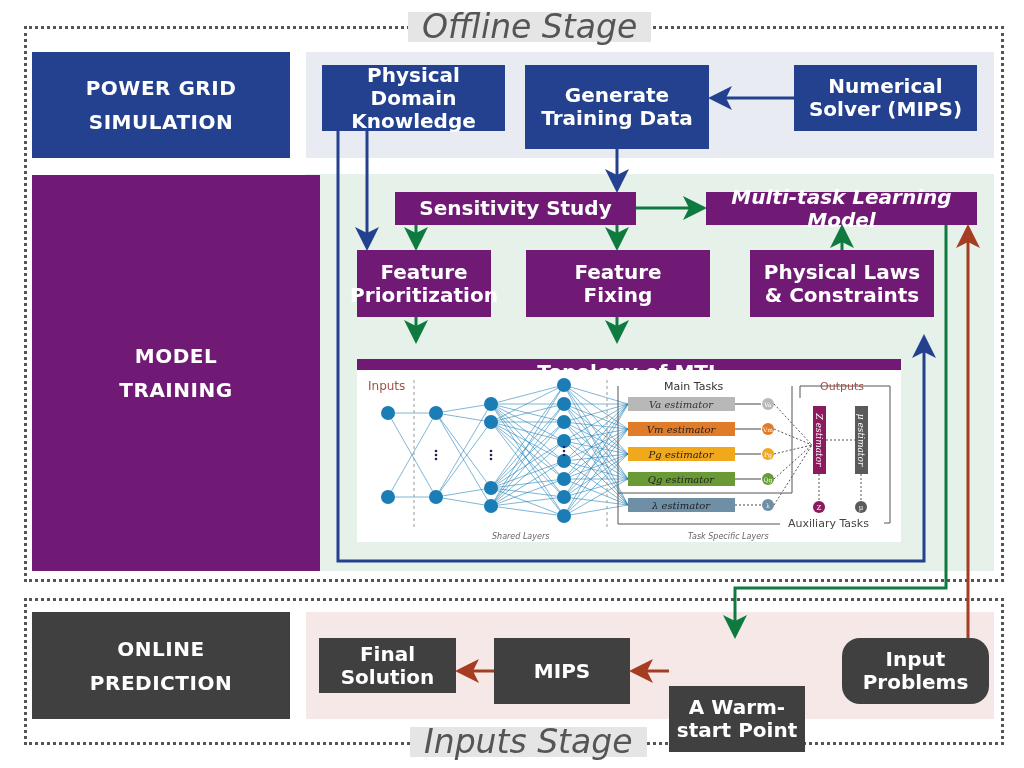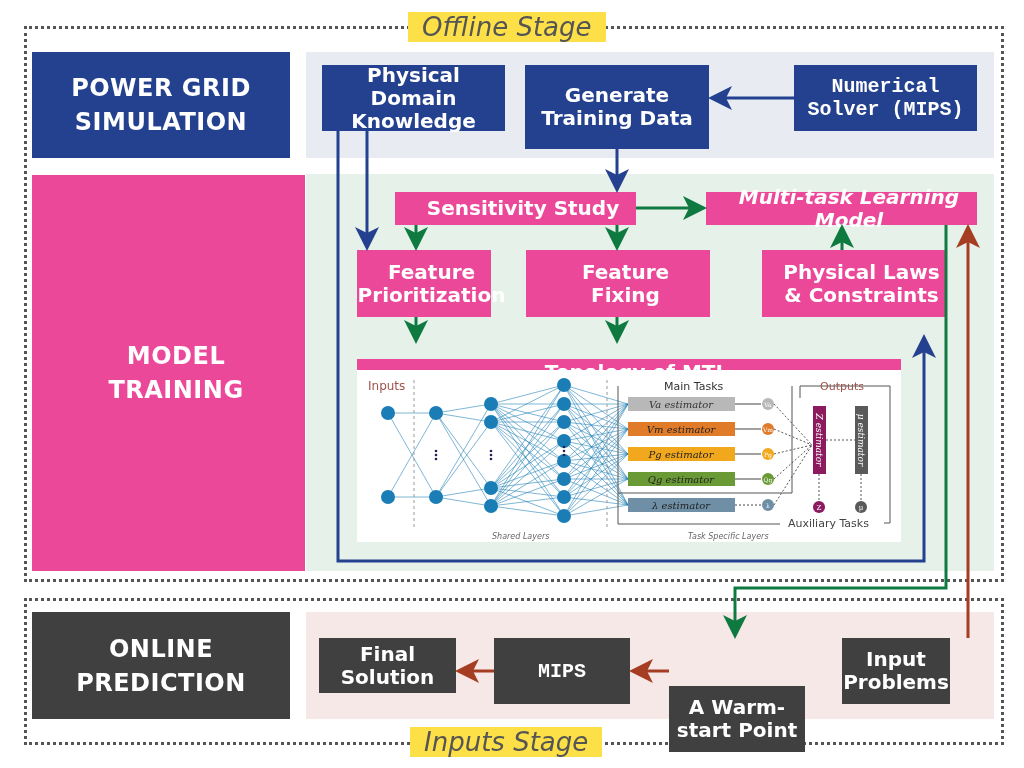--- a/index.html
+++ b/index.html
@@ -1,72 +1,72 @@
 <!DOCTYPE html>
 <html><head>
 <meta charset="utf-8">
 <style>
   html, body { margin:0; padding:0; }
   body { width:1024px; height:768px; background:#ffffff; position:relative; overflow:hidden; font-family:"Liberation Sans", sans-serif; }
-  .stage-title { position:absolute; font-family:"DejaVu Sans", sans-serif; font-style:italic; font-size:26px; color:#555; background:#fde047; padding:0 14px; line-height:30px; }
+  .stage-title { position:absolute; font-family:"DejaVu Sans", sans-serif; font-style:italic; font-size:33px; color:#555; background:#e5e5e5; padding:0 14px; line-height:30px; }
   .dotbox { position:absolute; border:3px dotted #555; box-sizing:border-box; }
   .panel { position:absolute; }
-  .side { position:absolute; color:#fff; font-family:"DejaVu Sans", sans-serif; font-weight:bold; font-size:24px; display:flex; align-items:center; justify-content:center; text-align:center; line-height:34px; letter-spacing:0.5px; }
+  .side { position:absolute; color:#fff; font-family:"DejaVu Sans", sans-serif; font-weight:bold; font-size:20px; display:flex; align-items:center; justify-content:center; text-align:center; line-height:34px; letter-spacing:0.5px; }
   .box { position:absolute; color:#fff; font-family:"DejaVu Sans", sans-serif; font-weight:bold; font-size:20px; display:flex; align-items:center; justify-content:center; text-align:center; line-height:23px; box-sizing:border-box; white-space:pre-line; }
   .blue { background:#23418f; }
-  .green { background:#ec4899;padding-left:15px; }
+  .green { background:#701a75; }
   .red { background:#404040; }
   svg.overlay { position:absolute; left:0; top:0; pointer-events:none; }
   .nn-panel { position:absolute; background:#fff; }
   .tiny { font-family:"DejaVu Sans", sans-serif; }
 </style>
 </head>
 <body>
 
 <div class="dotbox" style="left:24px; top:26px; width:980px; height:556px;"></div>
 <div class="dotbox" style="left:24px; top:598px; width:980px; height:147px;"></div>
 <div class="stage-title" style="left:408px; top:12px;">Offline Stage</div>
 <div class="stage-title" style="left:410px; top:727px;">Inputs Stage</div>
 
 <div class="panel" style="left:306px; top:52px; width:688px; height:106px; background:#e9ebf2;"></div>
 <div class="panel" style="left:306px; top:174px; width:688px; height:397px; background:#e6f1ea;"></div>
 <div class="panel" style="left:306px; top:612px; width:688px; height:107px; background:#f6e8e6;"></div>
 
 <div class="side blue" style="left:32px; top:52px; width:258px; height:106px; white-space:pre-line;">POWER GRID
 SIMULATION</div>
-<div class="side green" style="left:32px; top:175px; width:258px; height:396px; white-space:pre-line;">MODEL
+<div class="side green" style="left:32px; top:175px; width:288px; height:396px; white-space:pre-line;">MODEL
 TRAINING</div>
 <div class="side red" style="left:32px; top:612px; width:258px; height:107px; white-space:pre-line;">ONLINE
 PREDICTION</div>
 
 <div class="box blue" style="left:322px; top:65px; width:183px; height:66px;">Physical Domain
 Knowledge</div>
 <div class="box blue" style="left:525px; top:65px; width:184px; height:84px;">Generate
 Training Data</div>
-<div class="box blue" style="left:794px; top:65px; width:183px; height:66px;font-family:Liberation Mono, monospace;">Numerical
+<div class="box blue" style="left:794px; top:65px; width:183px; height:66px;">Numerical
 Solver (MIPS)</div>
 
 <div class="box green" style="left:395px; top:192px; width:241px; height:33px;">Sensitivity Study</div>
 <div class="box green" style="left:706px; top:192px; width:271px; height:33px;font-style:italic;">Multi-task Learning Model</div>
 <div class="box green" style="left:357px; top:250px; width:134px; height:67px;">Feature
 Prioritization</div>
 <div class="box green" style="left:526px; top:250px; width:184px; height:67px;">Feature
 Fixing</div>
-<div class="box green" style="left:750px; top:250px; width:184px; height:67px;margin-left:12px;">Physical Laws
+<div class="box green" style="left:750px; top:250px; width:184px; height:67px;">Physical Laws
 &amp; Constraints</div>
 <div class="box green" style="left:357px; top:343px; width:544px; height:27px;margin-top:16px;">Topology of MTL</div>
 
 <div class="nn-panel" style="left:357px; top:370px; width:544px; height:172px;"></div>
 
 <div class="box red" style="left:319px; top:638px; width:137px; height:55px;">Final
 Solution</div>
-<div class="box red" style="left:494px; top:638px; width:136px; height:66px;font-family:Liberation Mono, monospace;">MIPS</div>
+<div class="box red" style="left:494px; top:638px; width:136px; height:66px;">MIPS</div>
 <div class="box red" style="left:669px; top:638px; width:136px; height:66px;margin-top:48px;">A Warm-
 start Point</div>
-<div class="box red" style="left:842px; top:638px; width:108px; height:66px;">Input
+<div class="box red" style="left:842px; top:638px; width:147px; height:66px;border-radius:18px;">Input
 Problems</div>
 
 <svg class="overlay" width="1024" height="768">
   <defs>
     <marker id="ab" markerWidth="8" markerHeight="8" refX="6" refY="4" orient="auto">
         <path d="M0,0 L8,4 L0,8 L2,4 z" fill="#23418f"></path>
       </marker>
     <marker id="ag" markerWidth="8" markerHeight="8" refX="6" refY="4" orient="auto">
         <path d="M0,0 L8,4 L0,8 L2,4 z" fill="#0f7a40"></path>
       </marker>

